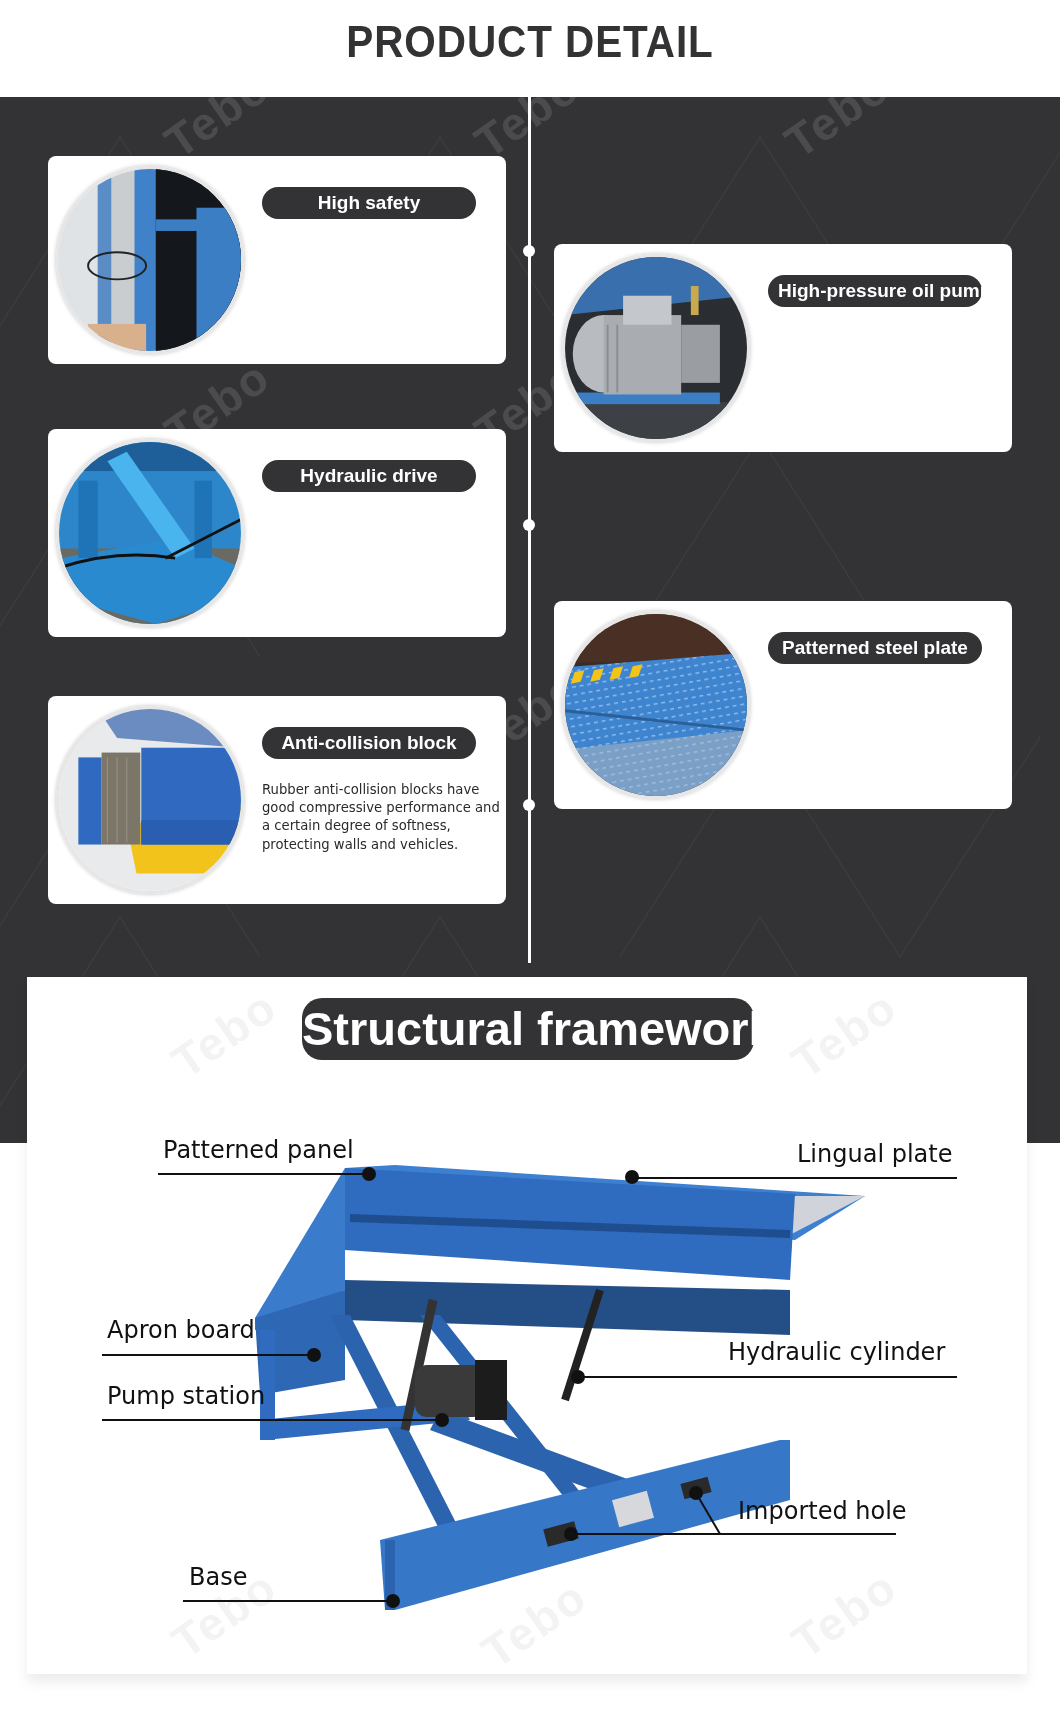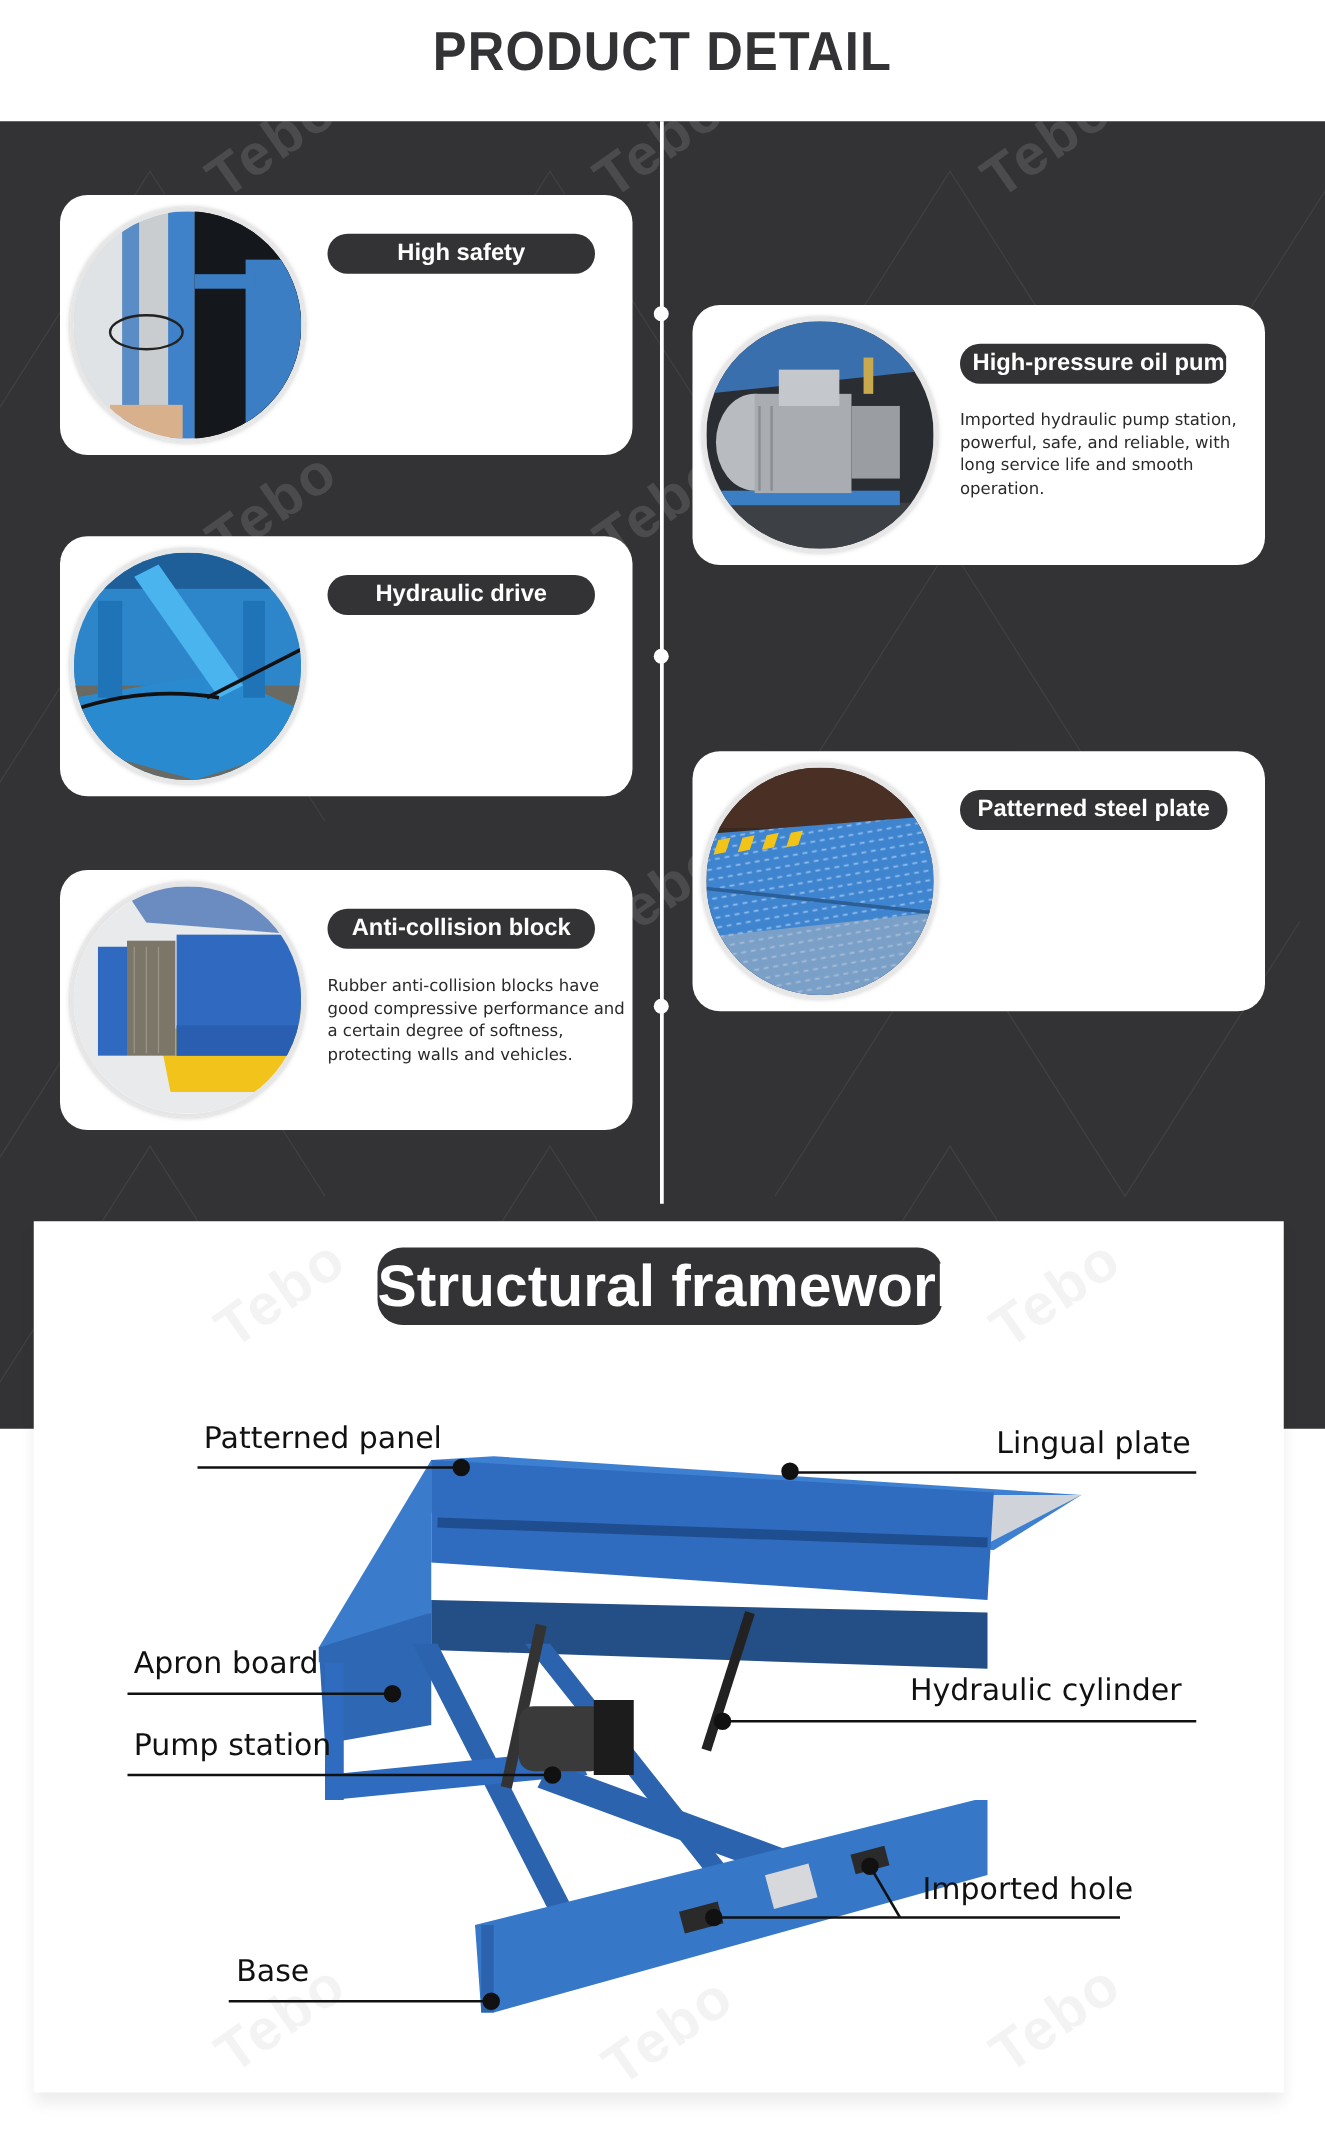--- a/index.html
+++ b/index.html
@@ -20,21 +20,21 @@
   .dark-section svg.bg-lines { position: absolute; left: 0; top: 0; }
 
   .center-line {
     position: absolute; left: 528px; top: 97px; width: 3px; height: 866px; background: #ffffff;
   }
   .center-dot {
     position: absolute; width: 12px; height: 12px; border-radius: 50%; background: #ffffff; left: 523px;
   }
 
   .card {
-    position: absolute; width: 458px; height: 208px; background: #ffffff; border-radius: 22px; padding-left: 36px;
+    position: absolute; width: 458px; height: 208px; background: #ffffff; border-radius: 8px; padding-left: 36px;
   }
   .card .photo {
     position: absolute; left: 8px; top: 10px; width: 188px; height: 188px; border-radius: 50%;
     overflow: hidden; border: 3px solid #e6e6e6; box-shadow: 0 0 4px rgba(0,0,0,0.25);
   }
   .card .photo svg { width: 100%; height: 100%; display: block; }
   .card .pill {
     position: absolute; left: 214px; top: 31px; width: 214px; height: 32px; border-radius: 16px;
     background: #333335; color: #ffffff; font-family: "Liberation Sans", sans-serif; font-weight: 700;
     font-size: 19px; line-height: 32px; text-align: center; white-space: nowrap;
@@ -129,21 +129,20 @@
       <rect x="60" y="40" width="50" height="30" fill="#c4c7cb"></rect>
       <rect x="120" y="70" width="40" height="60" fill="#9a9ea3"></rect>
       <rect x="130" y="30" width="8" height="30" fill="#c8a94d"></rect>
       <g stroke="#8a8e93" stroke-width="2">
           <line x1="44" y1="70" x2="44" y2="140"></line>
           <line x1="54" y1="70" x2="54" y2="140"></line>
         </g>
     </svg>
   </div>
   <div class="pill auto" style="width:214px;">High-pressure oil pump</div>
-  <div class="desc" style="width:236px;">Imported hydraulic pump station, powerful, safe, and reliable, with long service life and smooth operation.</div>
 </div>
 
 <div class="card" style="left:48px; top:429px;">
   <div class="photo">
     <svg viewBox="0 0 188 188" preserveAspectRatio="none">
       <rect width="188" height="188" fill="#2d86c9"></rect>
       <rect x="0" y="0" width="188" height="30" fill="#1e5f9a"></rect>
       <rect x="0" y="110" width="188" height="78" fill="#6b6a62"></rect>
       <polygon points="0,120 120,100 188,130 188,160 100,188 0,160" fill="#2a8ad0"></polygon>
       <polygon points="50,20 70,10 140,110 120,120" fill="#49b4ee"></polygon>

